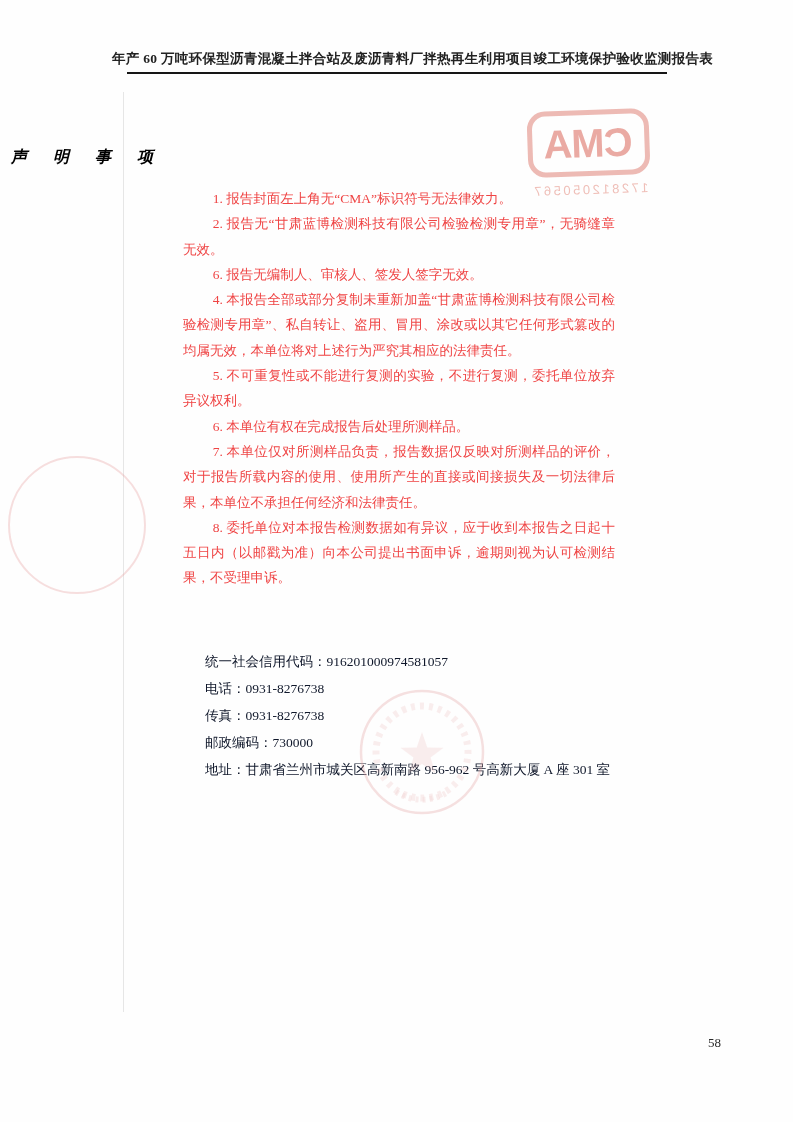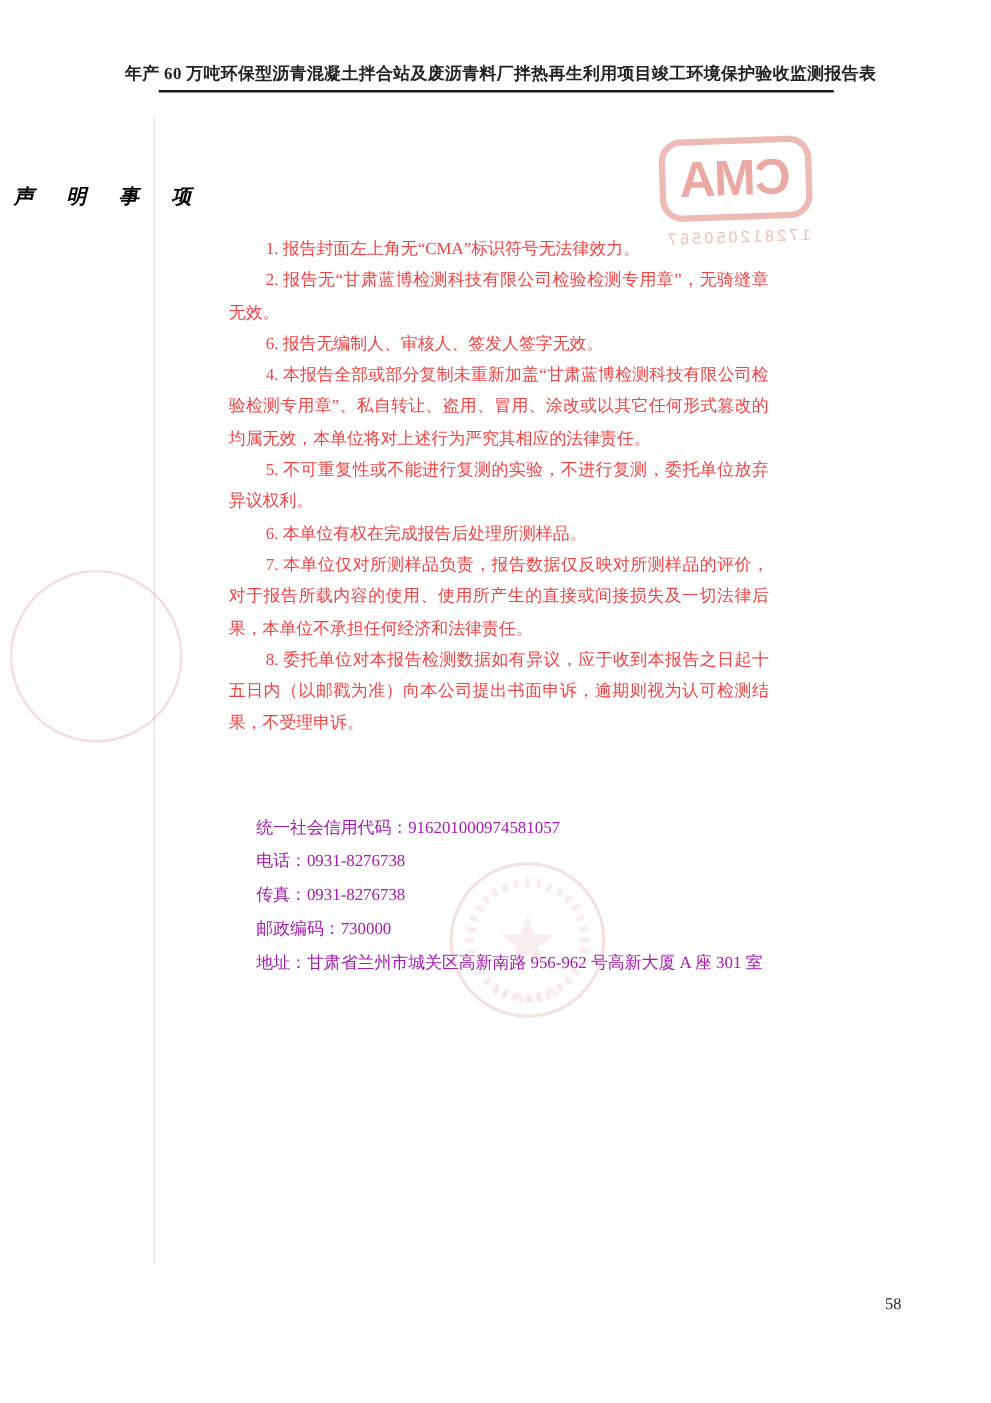--- a/index.html
+++ b/index.html
@@ -12,21 +12,21 @@
     color:#1c1c1c;
     overflow:hidden;
   }
   
   .page-edge{
     position:absolute;left:123px;top:92px;width:1px;height:920px;
     background:#e6e6e6;
   }
   
   .header{
-    position:absolute;left:100px;top:50px;width:593px;
+    position:absolute;left:112px;top:50px;width:593px;
     text-align:left;font-size:13.5px;font-weight:bold;
     color:#222;letter-spacing:.3px;white-space:nowrap;font-family:Liberation Serif, serif;
   }
   .header-rule{
     position:absolute;left:127px;top:72px;width:540px;height:2px;
     background:#161616;
   }
   
   .cma-stamp{
     position:absolute;left:518px;top:110px;width:142px;height:96px;
@@ -58,21 +58,21 @@
   }
   
   .declarations{
     position:absolute;left:183px;top:186px;width:432px;
     font-size:13.5px;line-height:25.3px;text-align:justify;color:#ef4444;
   }
   .declarations p{margin:0;text-indent:2.2em;}
   
   .contact{
     position:absolute;left:205px;top:648px;width:480px;
-    font-size:13.5px;color:#a21caf;
+    font-size:13.5px;color:#0f172a;
   }
   .contact-line{height:27px;line-height:27px;white-space:nowrap;}
   
   .left-seal{
     position:absolute;left:8px;top:456px;width:138px;height:138px;
     border:2px solid rgba(230,150,150,.30);
     border-radius:50%;
     box-sizing:border-box;
   }
   

